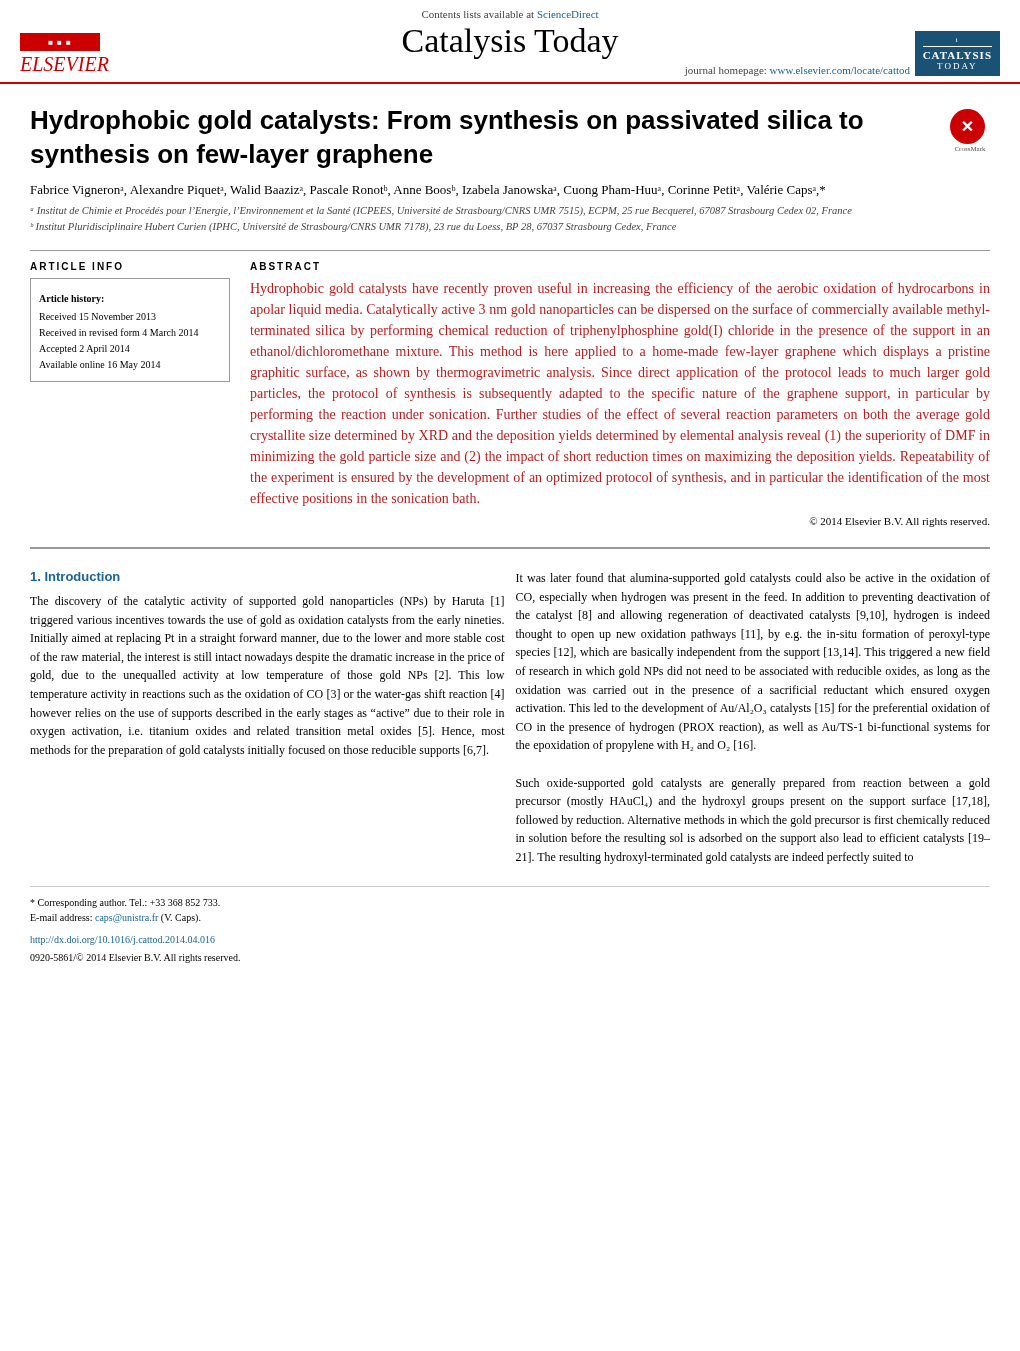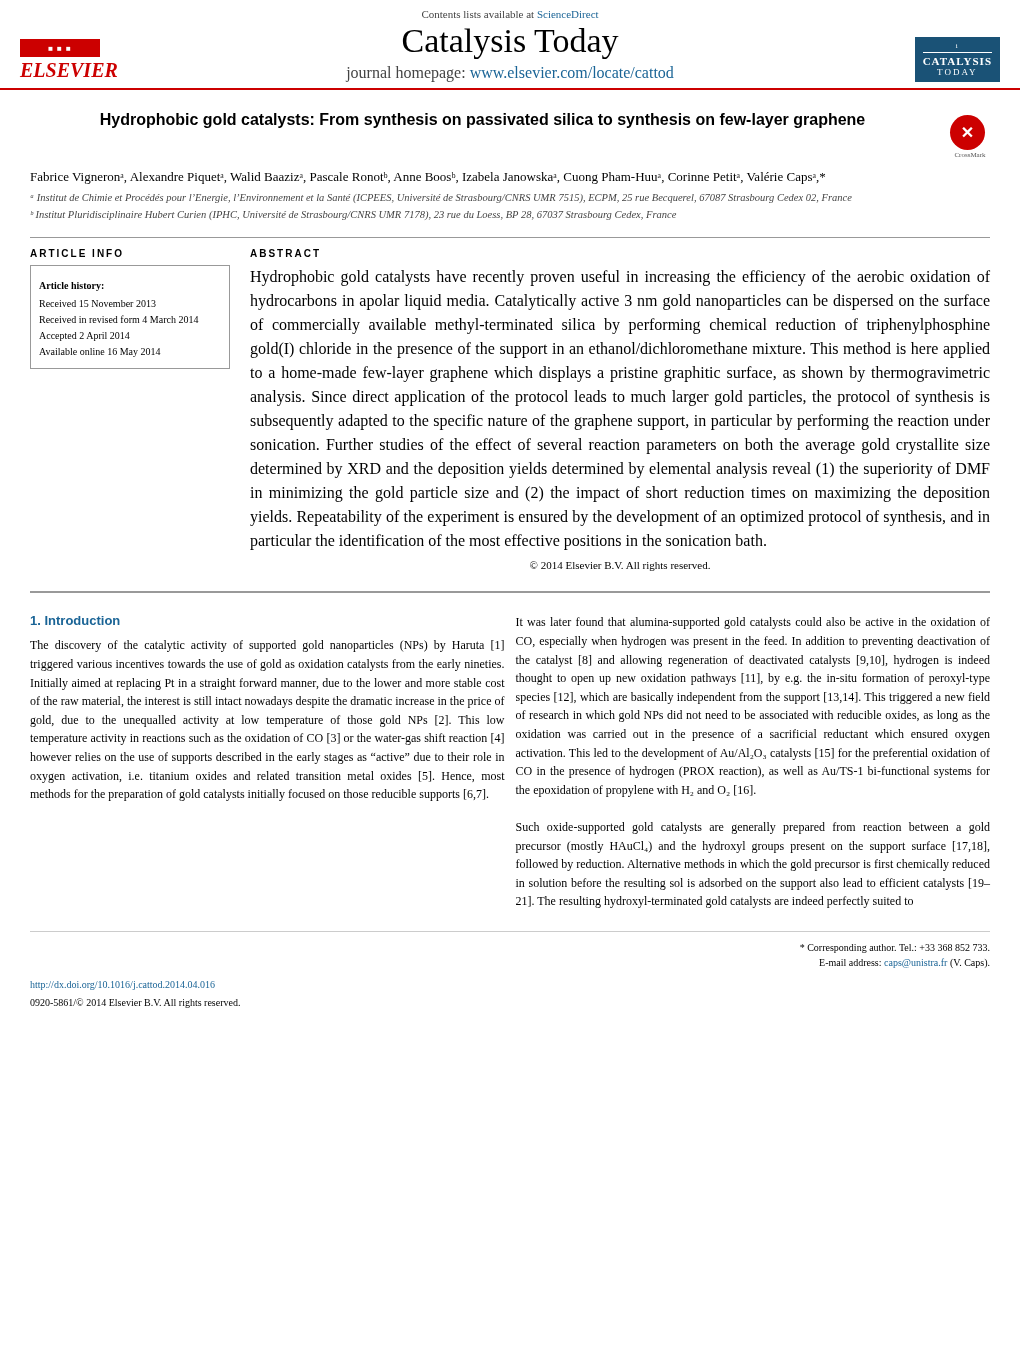--- a/index.html
+++ b/index.html
@@ -58,22 +58,23 @@
       color: #444;
       margin-bottom: 2px;
     }
 
     .sciencedirect-link {
       color: #1a6496;
       text-decoration: none;
     }
 
     .homepage-line {
-      font-size: 16px;
+      font-size: 11px;
       color: #444;
+      text-align: right;
     }
 
     .journal-logo-right {
       width: 90px;
       margin-bottom: 6px;
       text-align: right;
     }
 
     
     .main-content {
@@ -81,27 +82,26 @@
     }
 
     
     .article-title-section {
       display: flex;
       align-items: flex-start;
       margin-bottom: 10px;
     }
 
     .article-title {
-      font-size: 16px;
+      font-size: 26px;
       font-weight: bold;
       color: #000;
       flex: 1;
       line-height: 1.3;
       font-family: 'Arial', sans-serif;
-      text-align: center;
     }
 
     .crossmark {
       width: 40px;
       margin-left: 15px;
       margin-top: 5px;
       flex-shrink: 0;
     }
 
     .crossmark-circle {
@@ -182,30 +182,30 @@
       font-size: 10px;
       font-weight: bold;
       letter-spacing: 2px;
       color: #000;
       font-family: 'Arial', sans-serif;
       text-transform: uppercase;
       margin-bottom: 6px;
     }
 
     .abstract-text {
-      font-size: 16px;
+      font-size: 14px;
       line-height: 1.5;
       text-align: justify;
-      color: #000000;
+      color: #b91c1c;
     }
 
     .copyright-line {
       font-size: 11px;
       color: #000;
-      text-align: center;
+      text-align: right;
       margin-top: 6px;
     }
 
     
     .intro-section {
       margin-top: 20px;
       border-top: 2px solid #999;
       padding-top: 10px;
     }
 
@@ -243,21 +243,20 @@
       margin-top: 20px;
       border-top: 1px solid #ccc;
       padding-top: 8px;
       padding-bottom: 10px;
     }
 
     .footer-note {
       font-size: 10px;
       color: #000;
       line-height: 1.5;
-      text-align: right;
     }
 
     .footer-link {
       color: #1a6496;
       text-decoration: none;
       font-size: 10px;
     }
 
     .doi-text {
       font-size: 10px;
@@ -269,21 +268,21 @@
 
 <div class="page">
 
   <div class="journal-header">
 
     <div class="elsevier-logo">
       <div style="background:#c00;width:80px;height:18px;display:flex;align-items:center;justify-content:center;">
         <span style="color:#fff;font-size:8px;font-weight:bold;letter-spacing:1px;">■ ■ ■</span>
       </div>
       <div style="margin-top:2px;">
-        <span style="color:#c00;font-size:20px;font-weight:bold;font-style:italic;font-family:Georgia,serif;">ELSEVIER</span>
+        <span style="color:#c00;font-size:20px;font-weight:normal;font-style:italic;font-family:Georgia,serif;">ELSEVIER</span>
       </div>
     </div>
 
     <div class="header-center">
       <div class="contents-line">
         <span>Contents lists available at</span>
         <a class="sciencedirect-link">
           <span>ScienceDirect</span>
         </a>
       </div>

